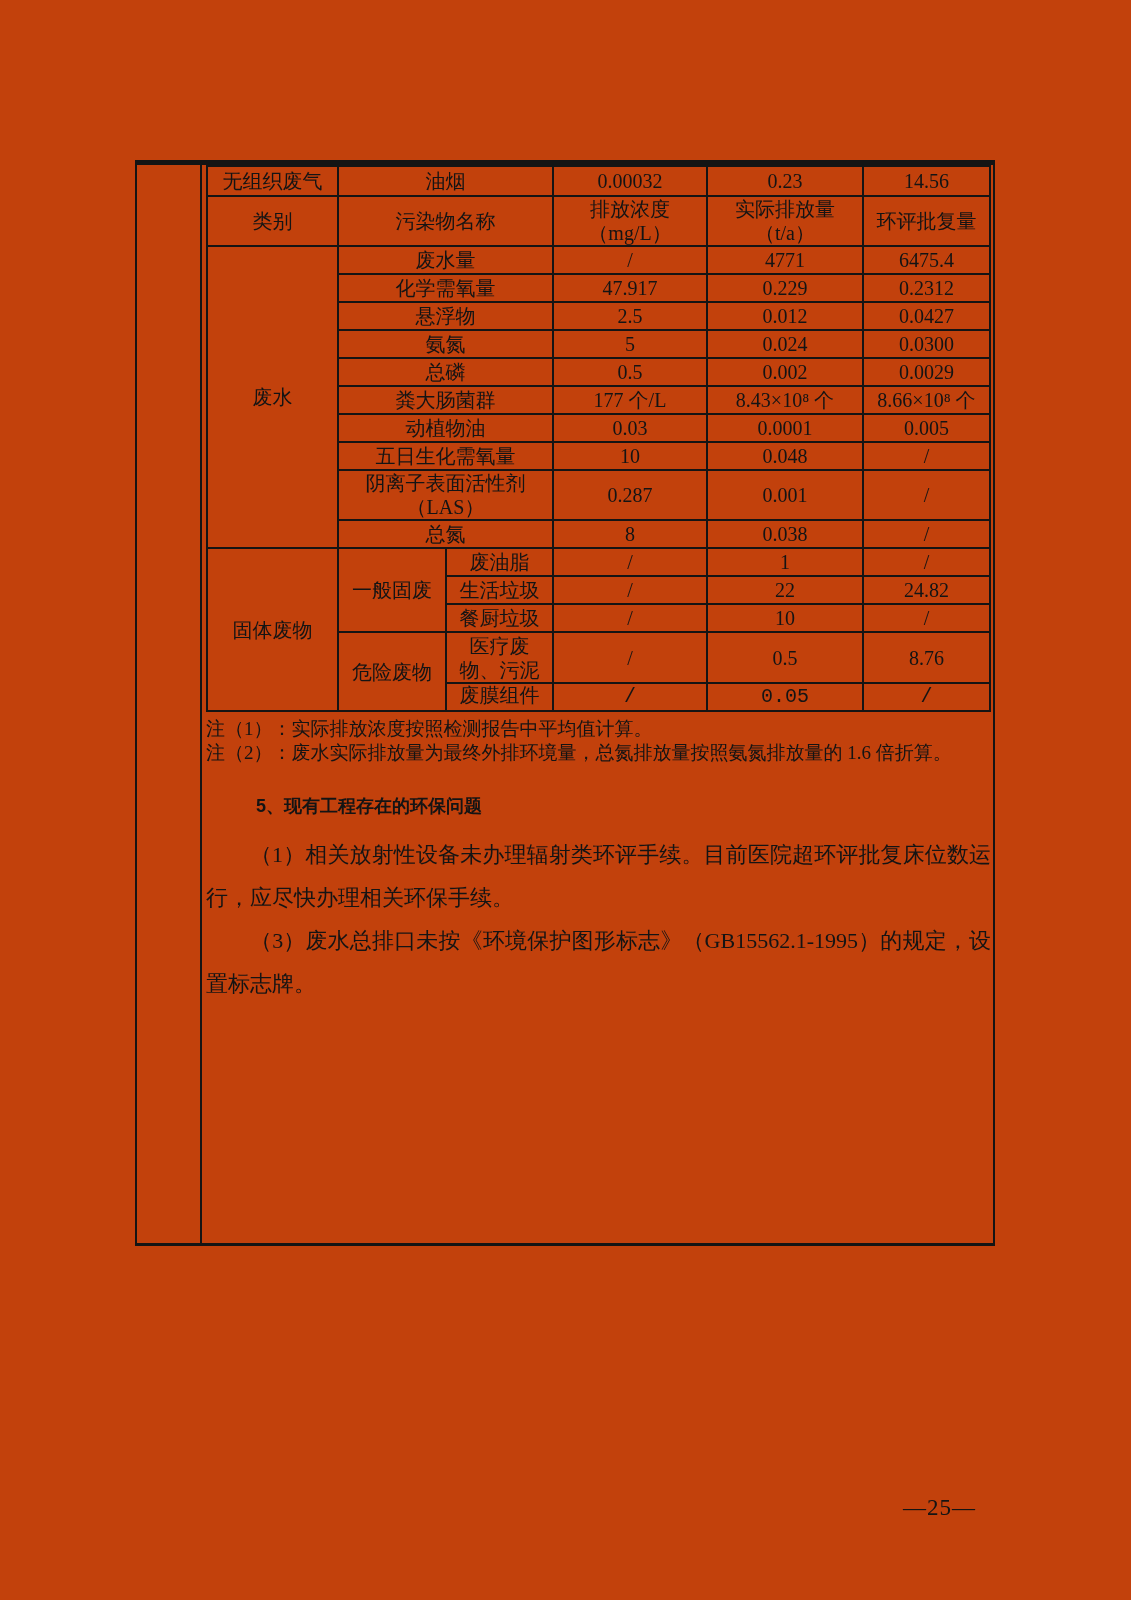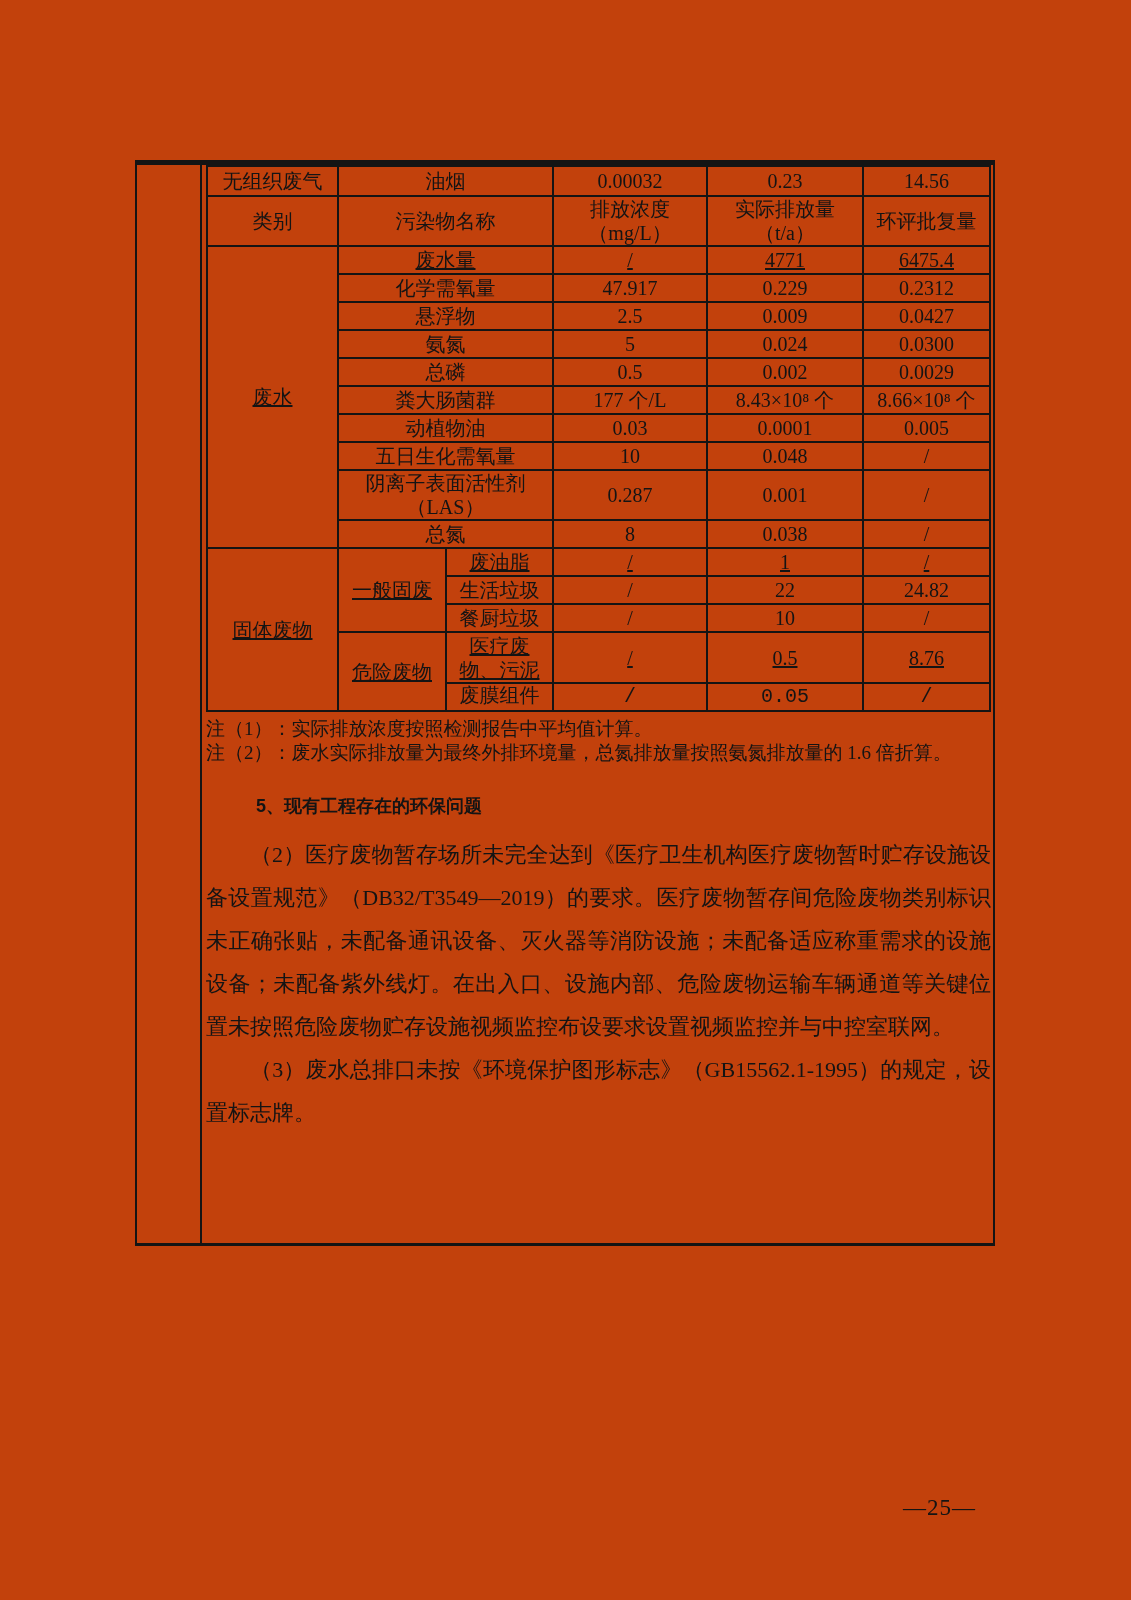--- a/index.html
+++ b/index.html
@@ -38,21 +38,21 @@
     border:2px solid #141414;
     text-align:center;
     vertical-align:middle;
     padding:0 2px;
     line-height:1.2;
     white-space:pre-line;
     overflow:hidden;
   }
   tr.r30{height:30px;} tr.r50{height:50px;} tr.r28{height:28px;}
   tr.r44{height:44px;border-radius:19px;} tr.r51{height:51px;}
-  td.tt{border-top-width:3px;text-decoration:underline;}      
+  td.tt{border-top-width:3px;}      
   td.tb{border-bottom-width:3px;font-family:Liberation Mono, monospace;}   
   .notes{
     margin-top:5px;
     font-size:19px;
     line-height:24px;
     text-align:left;
   }
   .notes div{white-space:nowrap;}
   .sec-heading{
     margin:26px 0 0 50px;
@@ -122,21 +122,21 @@
           </tr>
           <tr class="r28">
             <td colspan="2">化学需氧量</td>
             <td>47.917</td>
             <td>0.229</td>
             <td>0.2312</td>
           </tr>
           <tr class="r28">
             <td colspan="2">悬浮物</td>
             <td>2.5</td>
-            <td>0.009</td>
+            <td>0.012</td>
             <td>0.0427</td>
           </tr>
           <tr class="r28">
             <td colspan="2">氨氮</td>
             <td>5</td>
             <td>0.024</td>
             <td>0.0300</td>
           </tr>
           <tr class="r28">
             <td colspan="2">总磷</td>
@@ -214,21 +214,21 @@
       </table>
 
       <div class="notes">
         <div>注（1）：实际排放浓度按照检测报告中平均值计算。</div>
         <div>注（2）：废水实际排放量为最终外排环境量，总氮排放量按照氨氮排放量的 1.6 倍折算。</div>
       </div>
 
       <div class="sec-heading">5、现有工程存在的环保问题</div>
 
       <div class="body-text">
-        <p>（2）医疗废物暂存场所未完全达到《医疗卫生机构医疗废物暂时贮存设施设备设置规范》（DB32/T3549—2019）的要求。医疗废物暂存间危险废物类别标识未正确张贴，未配备通讯设备、灭火器等消防设施；未配备适应称重需求的设施设备；未配备紫外线灯。在出入口、设施内部、危险废物运输车辆通道等关键位置未按照危险废物贮存设施视频监控布设要求设置视频监控并与中控室联网。</p>
+        <p>（1）相关放射性设备未办理辐射类环评手续。目前医院超环评批复床位数运行，应尽快办理相关环保手续。</p>
         <p>（3）废水总排口未按《环境保护图形标志》（GB15562.1-1995）的规定，设置标志牌。</p>
       </div>
 
     </div>
   </div>
 
   <div class="page-number">—25—</div>
 
 </div>
 

